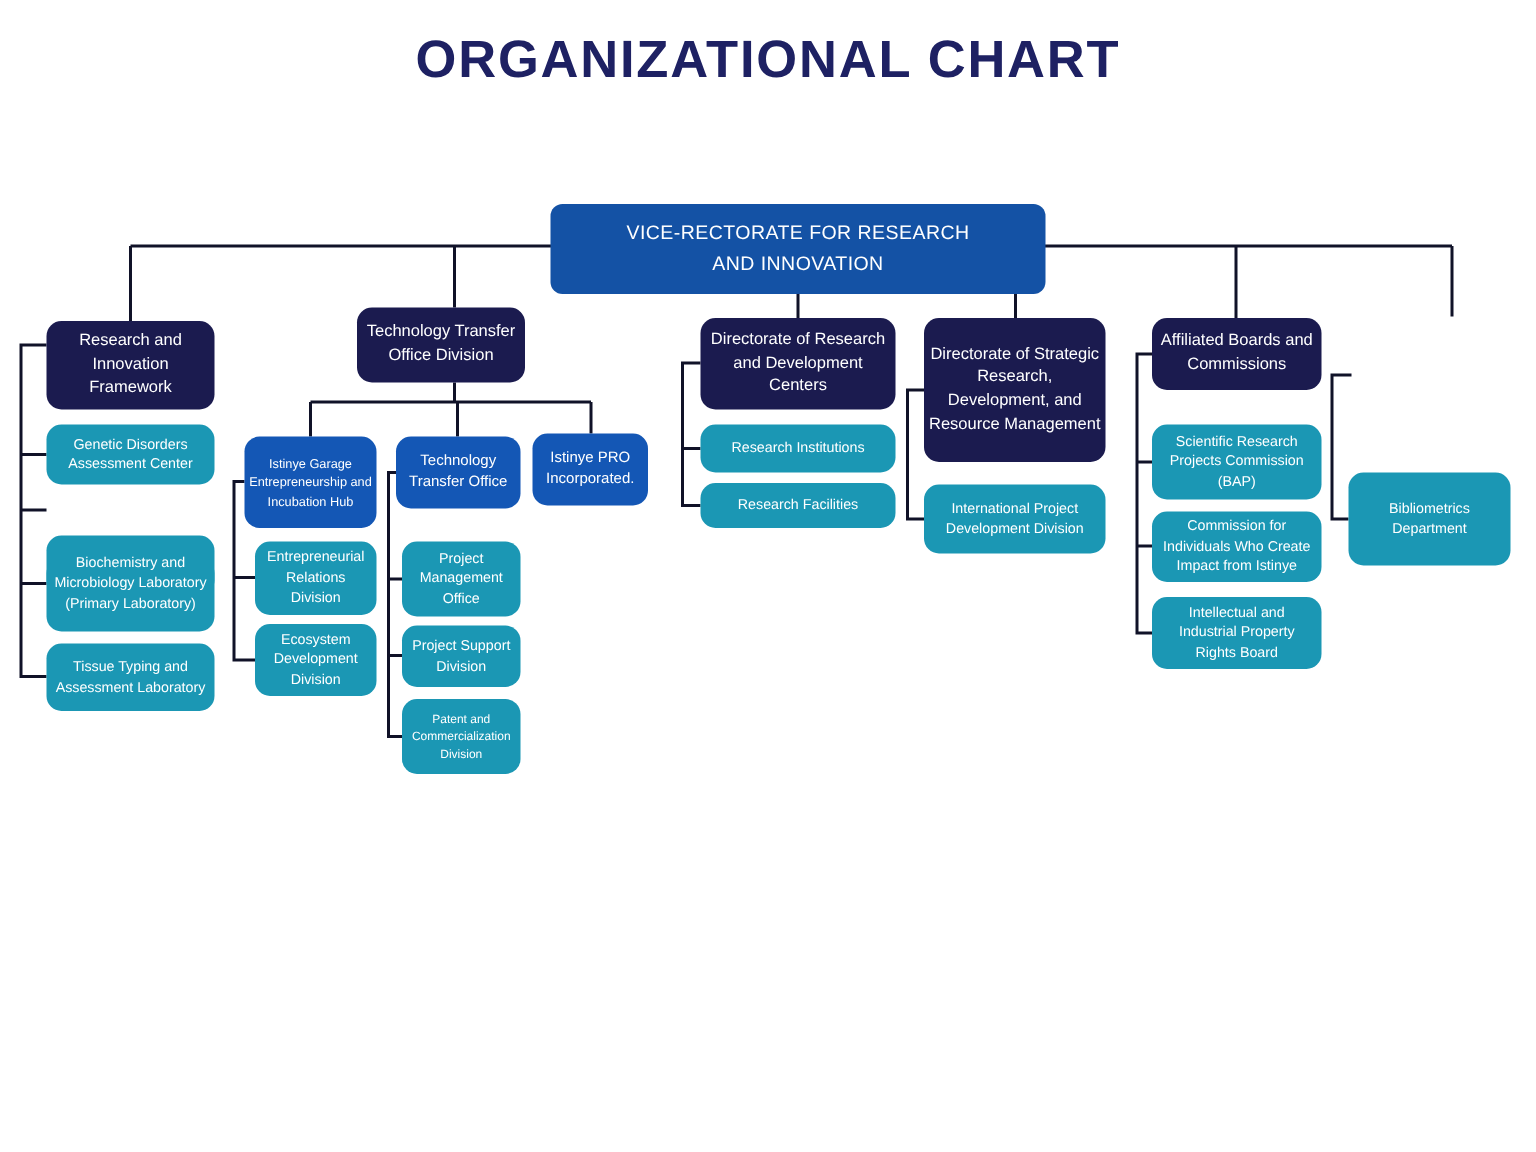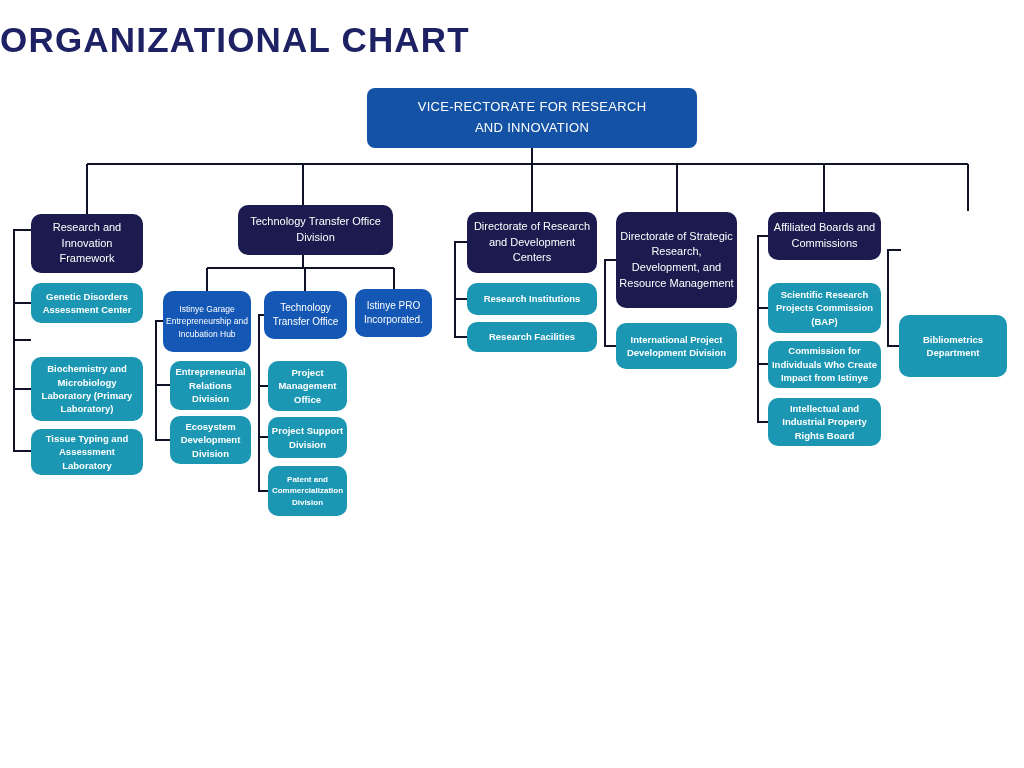--- a/index.html
+++ b/index.html
@@ -5,39 +5,39 @@
   html,body{margin:0;padding:0;}
   body{
     width:1024px;height:768px;
     background:var(--background,#ffffff);
     font-family:"Liberation Sans",sans-serif;
     overflow:hidden;
   }
   #canvas{position:relative;width:1024px;height:768px;background:var(--background,#ffffff);}
   .title{
     position:absolute;top:20px;left:0;width:100%;
-    text-align:left;
+    text-align:center;
     font-size:35px;font-weight:800;letter-spacing:1.2px;
     color:var(--title,#1e2163);
   }
   #connectors{position:absolute;left:0;top:0;width:1024px;height:768px;}
   #connectors path{stroke:var(--connector,#101228);stroke-width:2;fill:none;}
   .node{
     position:absolute;display:flex;align-items:center;justify-content:center;
     text-align:center;color:#ffffff;border-radius:10px;box-sizing:border-box;
     padding:3px 5px;line-height:1.42;
   }
-  .root{background:var(--root-box,#1452a5);border-radius:8px;font-size:13px;letter-spacing:.3px;line-height:1.6;}
+  .root{background:var(--root-box,#1452a5);border-radius:8px;font-size:13px;letter-spacing:.3px;line-height:1.6;margin-top:48px;}
   .navy{background:var(--branch-box,#1b1b4f);font-size:11px;}
   .blue{background:var(--sub-branch-box,#1457b5);font-weight:normal;}
-  .teal{background:var(--leaf-box,#1b97b4);font-size:9.5px;font-weight:bold;}
+  .teal{background:var(--leaf-box,#1b97b4);font-size:9.5px;}
 
   #n-root{left:367px;top:88px;width:330px;min-height:60px;padding:3px 36px;}
   #n-b1{left:31px;top:214px;width:112px;min-height:59px;}
-  #n-b2{left:238px;top:205px;width:155px;min-height:50px;}
+  #n-b2{left:238px;top:205px;width:112px;min-height:50px;}
   #n-b3{left:467px;top:212px;width:130px;min-height:61px;}
   #n-b4{left:616px;top:212px;width:121px;min-height:96px;padding:3px 2px;}
   #n-b5{left:768px;top:212px;width:113px;min-height:48px;}
   #n-b6{left:901px;top:211px;width:110px;min-height:79px;}
 
   #n-c1a{left:31px;top:283px;width:112px;min-height:40px;}
   #n-c1b{left:31px;top:328px;width:112px;min-height:25px;padding:2px 3px;margin-top:44px;}
   #n-c1c{left:31px;top:357px;width:112px;min-height:64px;}
   #n-c1d{left:31px;top:429px;width:112px;min-height:45px;}
 

